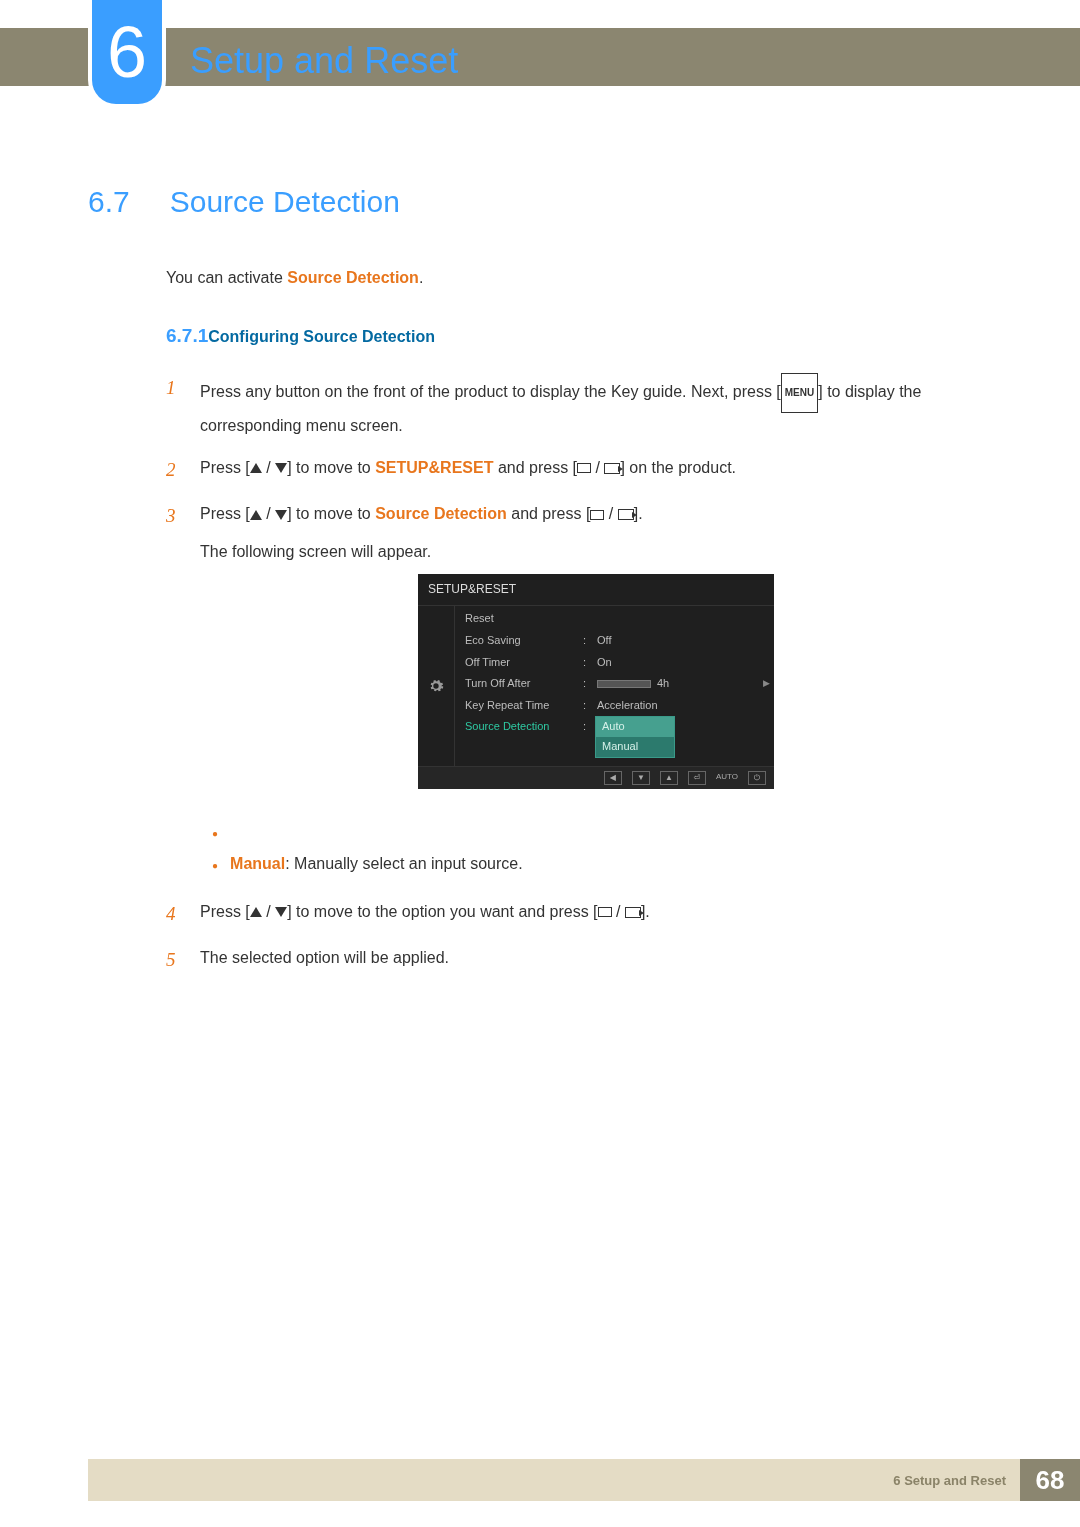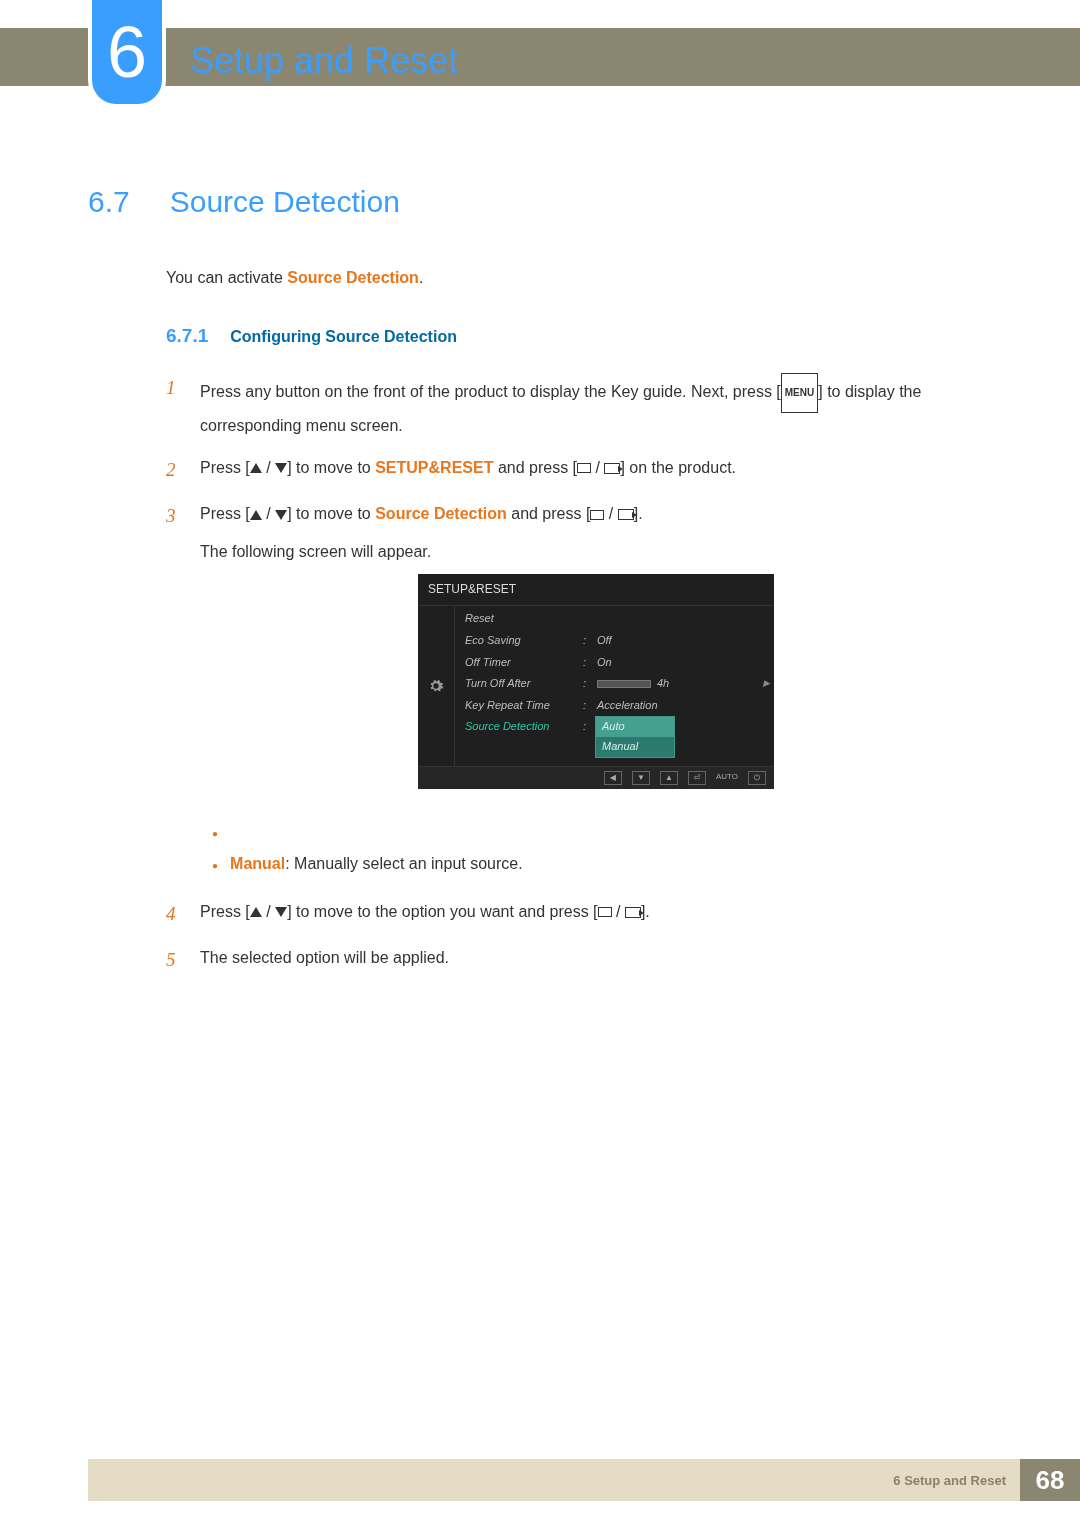--- a/index.html
+++ b/index.html
@@ -71,21 +71,20 @@
 }
 .intro {
   font-size: 16px;
   margin-left: 78px;
   margin-bottom: 38px;
 }
 .bold-orange { color: #e8761d; font-weight: bold; }
 .subsection-row {
   display: flex;
   align-items: baseline;
-  gap: 22px;
   margin-left: 78px;
   margin-bottom: 26px;
 }
 .subsection-num {
   color: #3a9eff;
   font-size: 19px;
   font-weight: bold;
 }
 .subsection-title {
   color: #0369a1;
@@ -168,21 +167,20 @@
   align-items: center;
   justify-content: center;
   padding: 20px 0;
 }
 .gear-svg { width: 16px; height: 16px; }
 .osd-menu {
   flex: 1;
   border-left: 1px solid #333;
   padding: 2px 0 4px 0;
   position: relative;
-  font-style: italic;
 }
 .osd-row {
   display: flex;
   padding: 2px 6px 2px 10px;
   align-items: center;
   font-size: 11px;
 }
 .osd-label { width: 118px; color: #bdbdbd; }
 .osd-colon { width: 14px; color: #bdbdbd; }
 .osd-val { flex: 1; color: #bdbdbd; }

